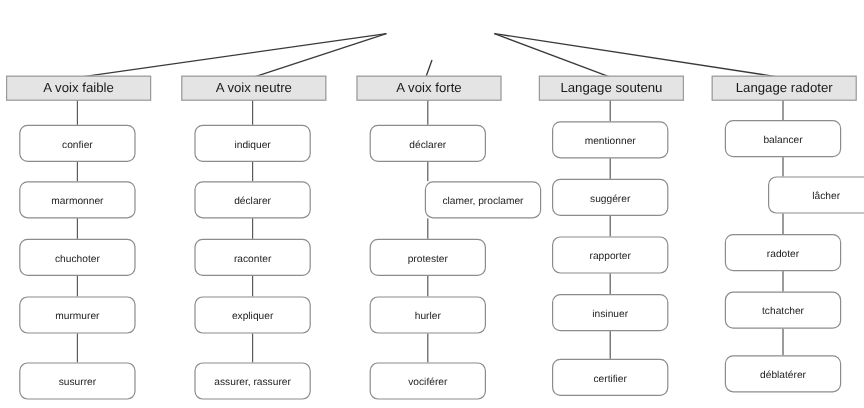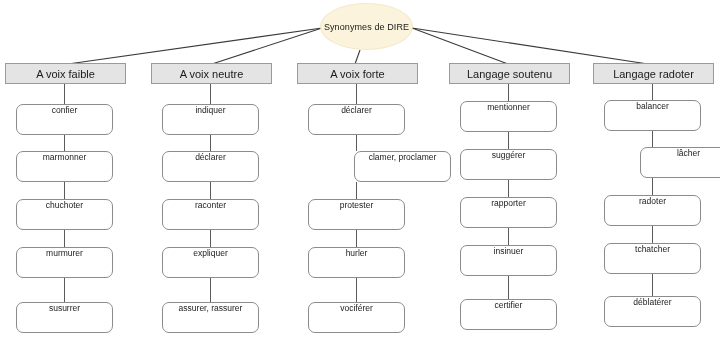--- a/index.html
+++ b/index.html
@@ -76,21 +76,21 @@
   .node-box {
     position: absolute;
     left: 16px;
     width: 97px;
     height: 31px;
     background: #ffffff;
     border: 1px solid #8c8c8c;
     border-radius: 7px;
     box-sizing: border-box;
     display: flex;
-    align-items: flex-start;
+    align-items: center;
     justify-content: center;
   }
   .node-label {
     font-size: 8.5px;
     color: #1a1a1a;
     white-space: nowrap;
     text-align: center;
   }
   .stem {
     position: absolute;
@@ -106,23 +106,20 @@
   <svg class="edge-layer" viewBox="0 0 720 340" width="720" height="340">
     <g stroke="#3a3a3a" stroke-width="1.1" fill="none">
       <line x1="322" y1="28" x2="68" y2="64"></line>
       <line x1="322" y1="28" x2="212" y2="64"></line>
       <line x1="360" y1="50" x2="355" y2="64"></line>
       <line x1="412" y1="28" x2="508" y2="64"></line>
       <line x1="412" y1="28" x2="648" y2="64"></line>
     </g>
   </svg>
 
-  <div class="root-node">
-    <span class="root-label">Synonymes de DIRE</span>
-  </div>
 
   <div class="column" style="left:0px;">
     <div class="col-header">
       <span class="col-header-label">A voix faible</span>
     </div>
     <div class="stem" style="left:64px; top:84px; height:20px;"></div>
     <div class="node-box" style="top:104px;">
       <span class="node-label">confier</span>
     </div>
     <div class="stem" style="left:64px; top:135px; height:16px;"></div>

